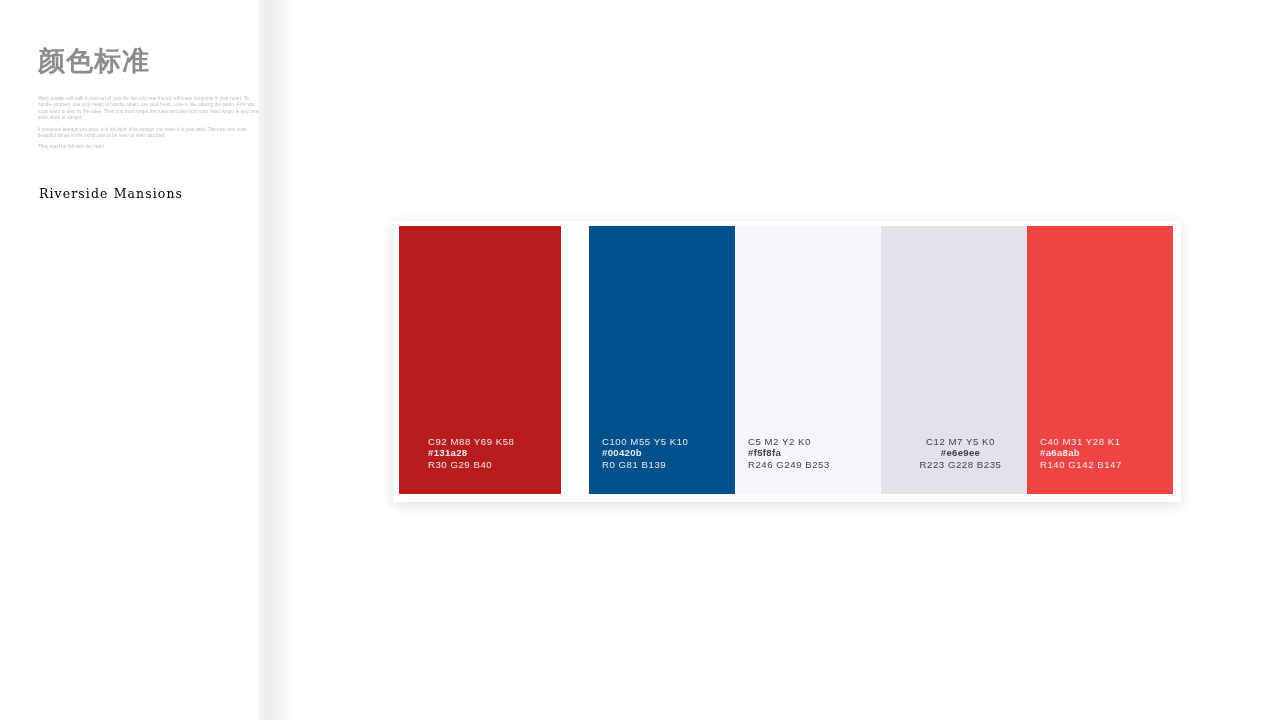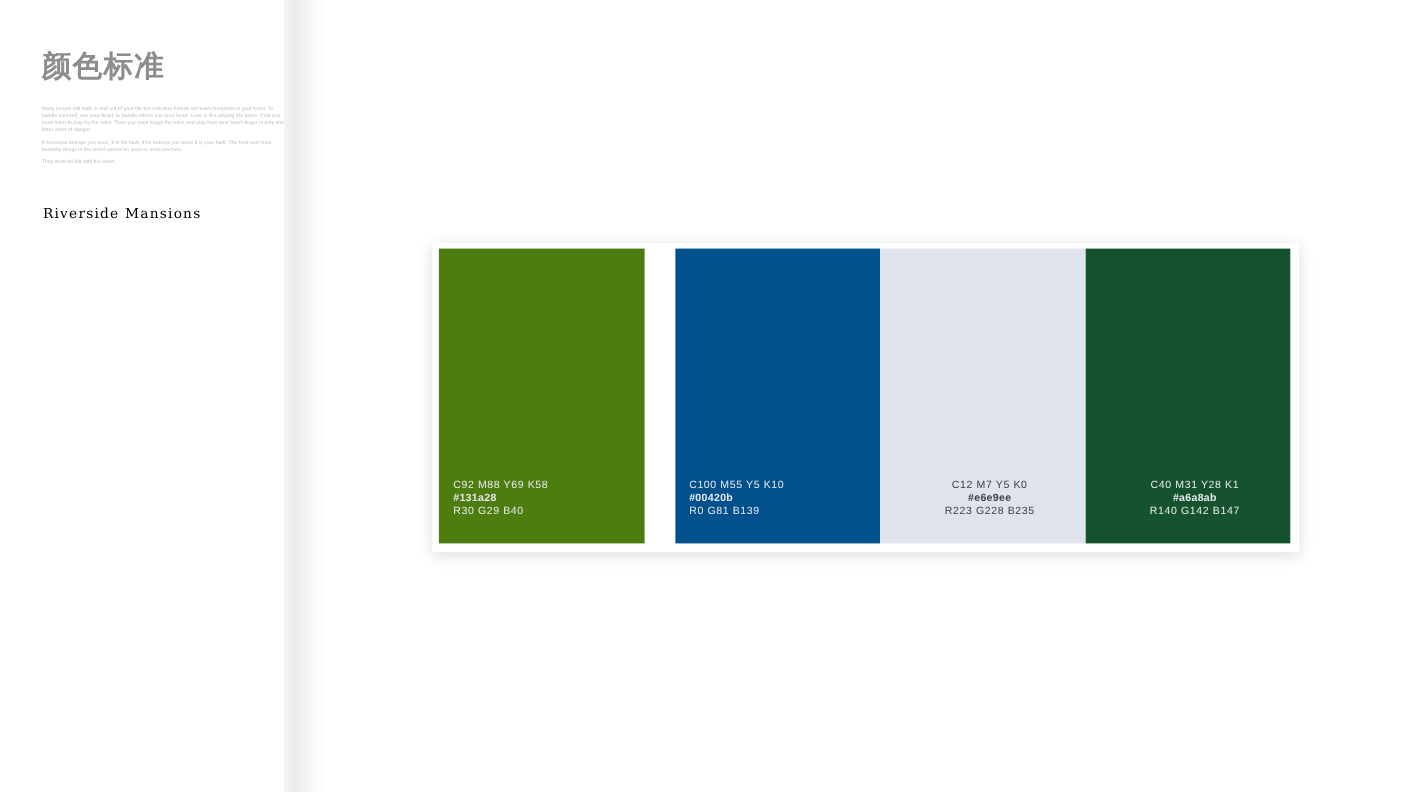--- a/index.html
+++ b/index.html
@@ -166,41 +166,48 @@
 
   <div id="project-name">Riverside  Mansions</div>
 
 </div>
 
 <div id="page-edge-line"></div>
 
 <div id="swatch-strip-shadow"></div>
 
 <div id="swatch-strip">
-    <div class="swatch" style="background: #4d7c0f;">
+    <div class="swatch" style="background: #b91c1c; padding-left: 16px;">
       <div class="swatch-info light-text">
         <span class="cmyk">C92 M88 Y69 K58</span>
         <span class="hex">#131a28</span>
         <span class="rgb">R30 G29 B40</span>
       </div>
     </div>
     <div class="swatch" style="background: rgb(0, 81, 139); margin-left: 28px;">
       <div class="swatch-info light-text">
         <span class="cmyk">C100 M55 Y5 K10</span>
         <span class="hex">#00420b</span>
         <span class="rgb">R0 G81 B139</span>
       </div>
     </div>
+    <div class="swatch" style="background: rgb(245, 248, 250);">
+      <div class="swatch-info dark-text">
+        <span class="cmyk">C5 M2 Y2 K0</span>
+        <span class="hex">#f5f8fa</span>
+        <span class="rgb">R246 G249 B253</span>
+      </div>
+    </div>
     <div class="swatch" style="background: rgb(223, 228, 235); text-align: center;">
       <div class="swatch-info dark-text">
         <span class="cmyk">C12 M7 Y5 K0</span>
         <span class="hex">#e6e9ee</span>
         <span class="rgb">R223 G228 B235</span>
       </div>
     </div>
-    <div class="swatch" style="background: #14532d; text-align: center;">
+    <div class="swatch" style="background: #ef4444;">
       <div class="swatch-info light-text">
         <span class="cmyk">C40 M31 Y28 K1</span>
         <span class="hex">#a6a8ab</span>
         <span class="rgb">R140 G142 B147</span>
       </div>
     </div>
   </div>
 
 </body></html>

